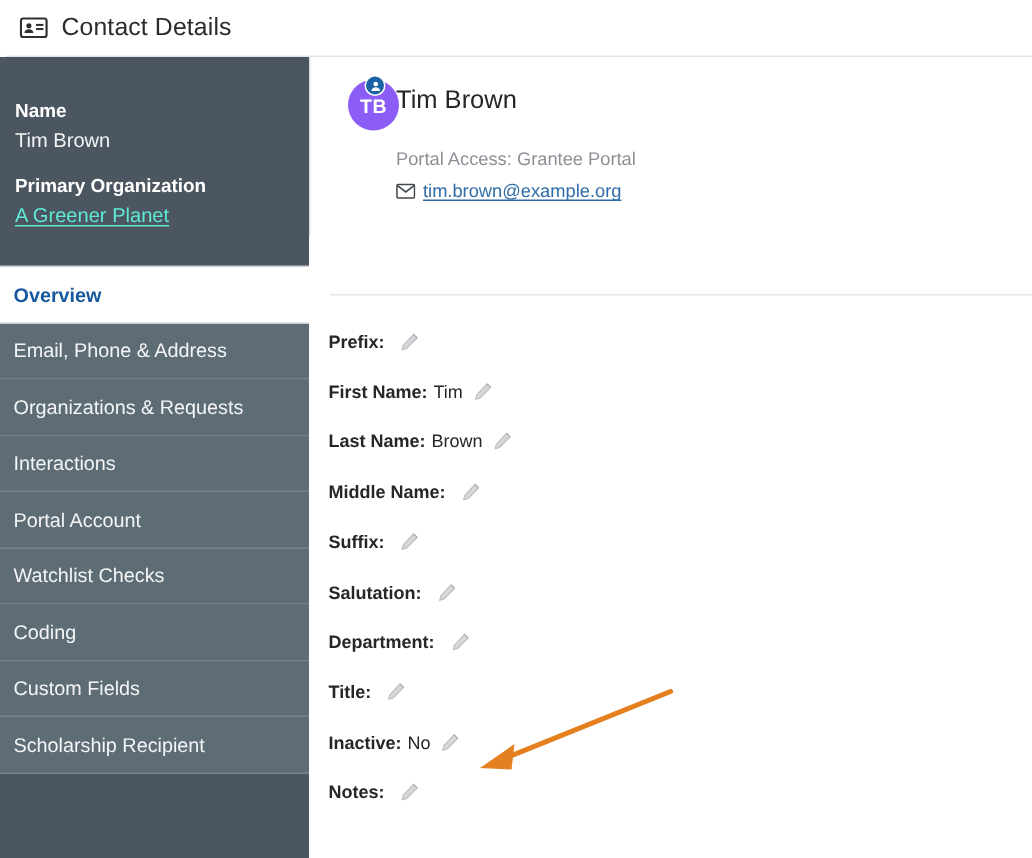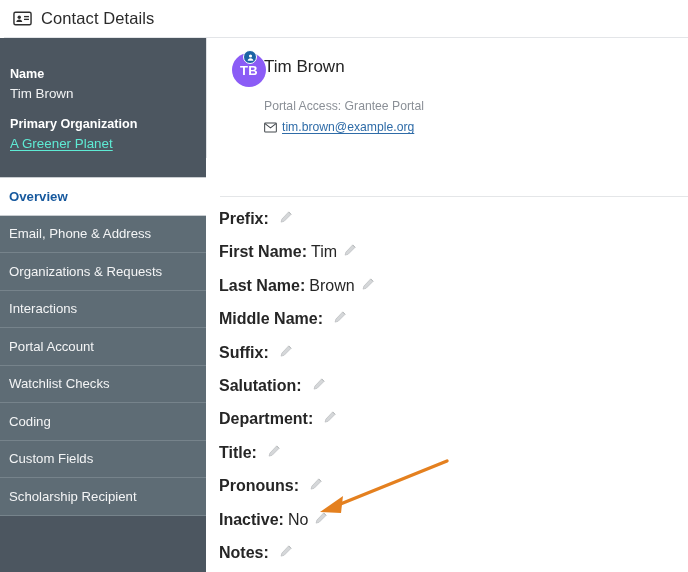--- a/index.html
+++ b/index.html
@@ -195,22 +195,22 @@
   
   .fields {
     position: absolute;
     left: 13px;
     top: 173px;
     width: 460px;
   }
   .field-row {
     height: 33.4px;
     display: flex;
-    align-items: flex-start;
-    font-size: 16px;
+    align-items: center;
+    font-size: 12px;
     line-height: 1;
     white-space: nowrap;
   }
   .field-label { font-weight: bold; color: #262626; }
   .field-value { color: #262626; margin-left: 4px; }
   .pencil {
     margin-left: 7px;
     display: block;
     flex: 0 0 auto;
     cursor: pointer;
@@ -377,28 +377,20 @@
 
       <div class="field-row">
         <span class="field-label">Title:</span>
         <span class="field-value"></span>
         <svg class="pencil" width="12" height="12" viewBox="0 0 12 12">
           <path d="M8.7 0.9 L11.1 3.3 L4.1 10.3 L1.1 11.1 L1.9 8.1 Z" fill="#d5d7d9" stroke="#b9bcbf" stroke-width="0.7"></path>
           <path d="M8.7 0.9 L11.1 3.3" stroke="#a9acaf" stroke-width="0.7"></path>
         </svg>
       </div>
 
-      <div class="field-row">
-        <span class="field-label">Pronouns:</span>
-        <span class="field-value"></span>
-        <svg class="pencil" width="12" height="12" viewBox="0 0 12 12">
-          <path d="M8.7 0.9 L11.1 3.3 L4.1 10.3 L1.1 11.1 L1.9 8.1 Z" fill="#d5d7d9" stroke="#b9bcbf" stroke-width="0.7"></path>
-          <path d="M8.7 0.9 L11.1 3.3" stroke="#a9acaf" stroke-width="0.7"></path>
-        </svg>
-      </div>
 
       <div class="field-row">
         <span class="field-label">Inactive:</span>
         <span class="field-value">No</span>
         <svg class="pencil" width="12" height="12" viewBox="0 0 12 12">
           <path d="M8.7 0.9 L11.1 3.3 L4.1 10.3 L1.1 11.1 L1.9 8.1 Z" fill="#d5d7d9" stroke="#b9bcbf" stroke-width="0.7"></path>
           <path d="M8.7 0.9 L11.1 3.3" stroke="#a9acaf" stroke-width="0.7"></path>
         </svg>
       </div>
 

